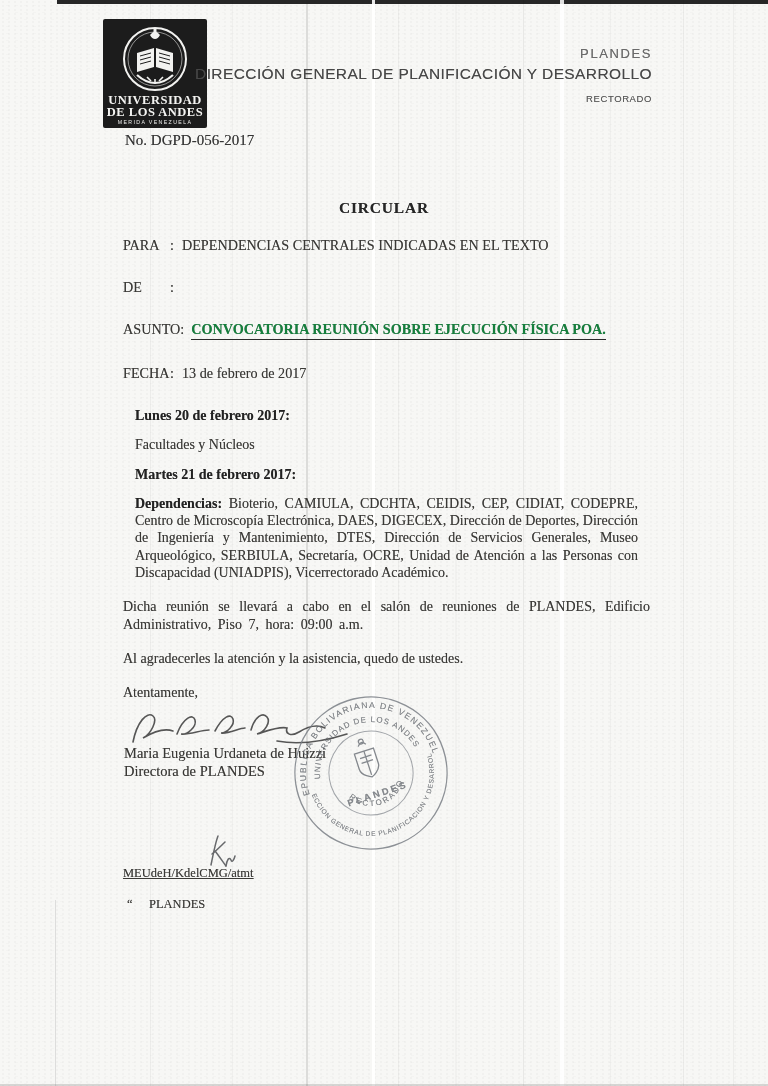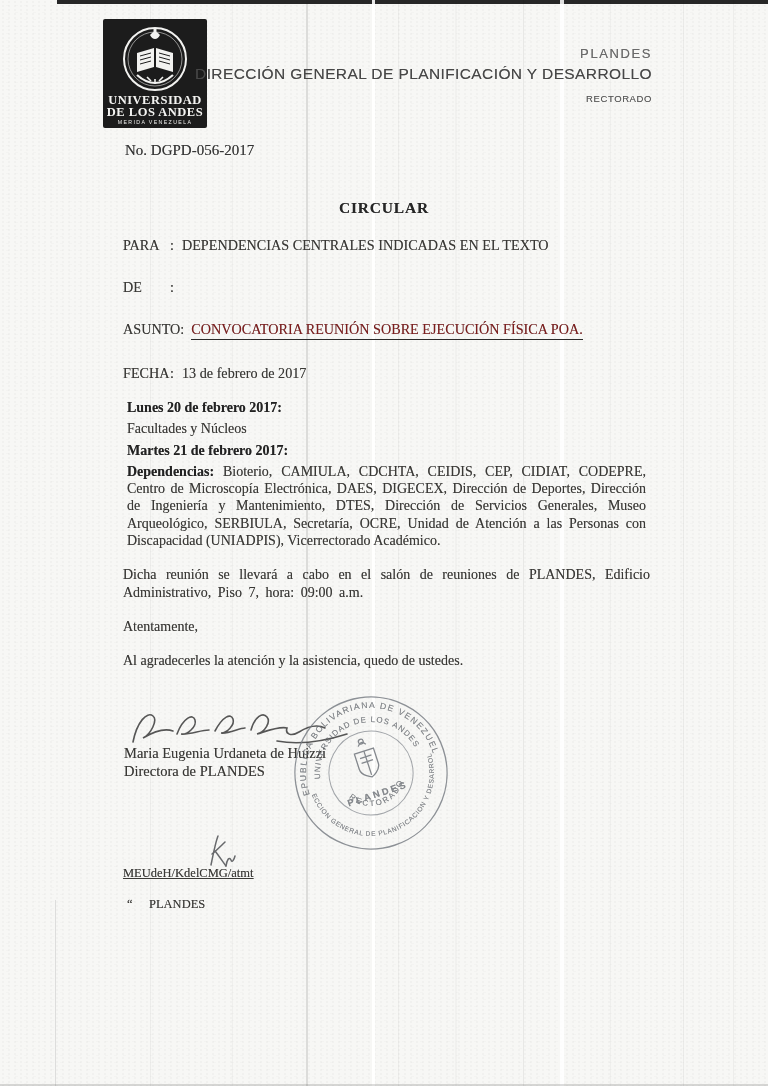--- a/index.html
+++ b/index.html
@@ -21,35 +21,35 @@
   .scanline { position:absolute; top:0; bottom:0; pointer-events:none; }
   .topbar { position:absolute; top:0; left:57px; right:0; height:4px; background:#151515; opacity:.92; }
   .bottom-edge { position:absolute; bottom:0; left:0; right:0; height:2px; background:rgba(60,60,60,.18); }
 
   .logo { position:absolute; left:103px; top:19px; width:104px; height:109px; }
 
   .brand      { position:absolute; top:46px;  right:116px; font-family:"Liberation Sans", sans-serif; font-size:13px;  color:#6a6a6a; letter-spacing:1.6px; }
   .dg-title   { position:absolute; top:65px;  right:116px; font-family:"Liberation Sans", sans-serif; font-size:15.5px; color:#474747; letter-spacing:.4px; white-space:nowrap; }
   .rectorado  { position:absolute; top:93px;  right:116px; font-family:"Liberation Sans", sans-serif; font-size:9.5px; color:#5a5a5a; letter-spacing:.6px; }
 
-  .doc-number { position:absolute; left:125px; top:142px; font-size:15px; color:#343434; }
+  .doc-number { position:absolute; left:125px; top:132px; font-size:15px; color:#343434; }
   .doc-type   { position:absolute; left:0; right:0; top:199px; text-align:center; font-weight:bold; font-size:15.5px; letter-spacing:.8px; color:#262626; }
 
   .meta { position:absolute; left:123px; top:237px; right:100px; font-size:14.2px; }
   .meta-row { display:flex; margin-bottom:25px; align-items:baseline; }
   .meta-label { width:47px; flex:none; }
   .meta-sep { flex:none; }
   .meta-value { margin-left:8px; }
   .asunto-label { flex:none; }
-  .asunto-value { margin-left:7px; font-weight:normal; color:#7f1d1d; border-bottom:1.6px solid #2a2a2a; padding-bottom:1px; }
+  .asunto-value { margin-left:7px; font-weight:bold; color:#15803d; border-bottom:1.6px solid #2a2a2a; padding-bottom:1px; }
 
   .body-text { position:absolute; left:123px; top:395px; width:527px; font-size:14px; line-height:17.3px; }
   .p { margin:0 0 17px; }
   .just { text-align:justify; }
-  .sched-block div { margin:4px; }
+  .sched-block div { margin:12px; }
   .dep-par { text-align:justify; }
   b.heavy { color:#222; }
   .p2 { word-spacing:3px; }
   .closing { margin-top:13px; }
 
   .signature-svg { position:absolute; left:127px; top:704px; }
   .signer-name  { position:absolute; left:124px; top:745px; font-size:14.5px; }
   .signer-title { position:absolute; left:124px; top:763px; font-size:14.5px; }
 
   .stamp { position:absolute; left:286px; top:688px; opacity:.82; }
@@ -133,22 +133,22 @@
   </div>
 
   <div class="body-text">
     <div class="p sched-block">
       <div><b class="heavy">Lunes 20 de febrero 2017:</b></div>
       <div>Facultades y Núcleos</div>
       <div><b class="heavy">Martes 21 de febrero 2017:</b></div>
       <div class="dep-par"><b class="heavy">Dependencias:</b><span> Bioterio, CAMIULA, CDCHTA, CEIDIS, CEP, CIDIAT, CODEPRE, Centro de Microscopía Electrónica, DAES, DIGECEX, Dirección de Deportes, Dirección de Ingeniería y Mantenimiento, DTES, Dirección de Servicios Generales, Museo Arqueológico, SERBIULA, Secretaría, OCRE, Unidad de Atención a las Personas con Discapacidad (UNIADPIS), Vicerrectorado Académico.</span></div>
     </div>
     <p class="p just p2">Dicha reunión se llevará a cabo en el salón de reuniones de PLANDES, Edificio Administrativo, Piso 7, hora: 09:00 a.m.</p>
+    <p class="p">Al agradecerles la atención y la asistencia, quedo de ustedes.</p>
     <p class="p closing">Atentamente,</p>
-    <p class="p">Al agradecerles la atención y la asistencia, quedo de ustedes.</p>
   </div>
 
   <svg class="signature-svg" width="228" height="50" viewBox="0 0 228 50">
     <g fill="none" stroke="#3b3b3b" stroke-width="1.6" stroke-linecap="round" opacity=".85">
       <path d="M6,38 C10,18 20,7 26,12 C31,16 24,30 16,34 C26,28 38,24 46,27"></path>
       <path d="M50,30 C56,14 66,9 68,16 C70,23 60,31 54,30 C62,31 74,26 82,26"></path>
       <path d="M88,27 C96,12 104,9 106,15 C108,21 100,29 94,29 C102,30 112,24 118,24"></path>
       <path d="M124,26 C128,12 136,8 140,13 C144,18 138,28 130,30 C140,27 152,22 160,24 C158,30 164,33 172,28 C180,23 190,20 198,24"></path>
       <path d="M150,37 C172,41 198,37 220,30"></path>
     </g>

